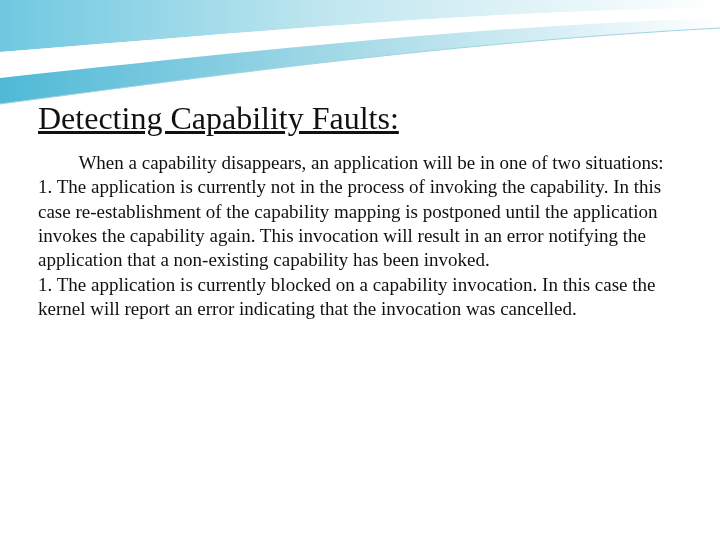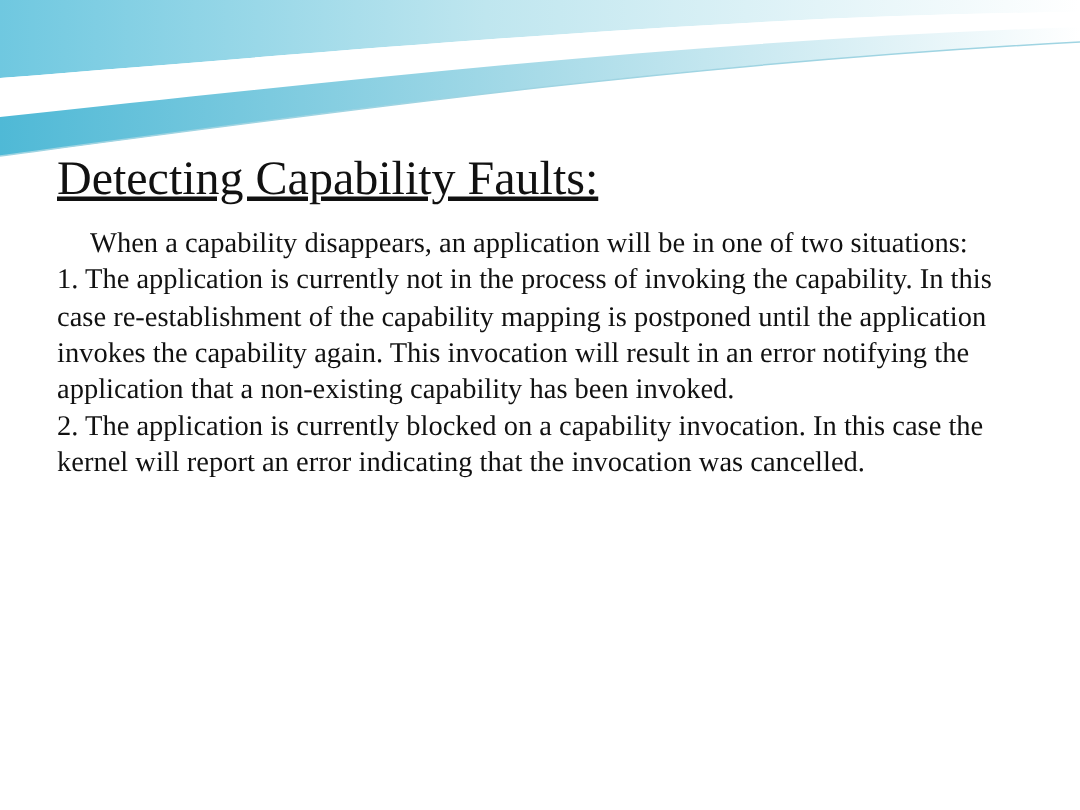--- a/index.html
+++ b/index.html
@@ -32,20 +32,21 @@
   }
   .para {
     font-size: 19px;
     line-height: 1.28;
     color: #111;
     margin-bottom: 0;
   }
   .indent {
     padding-left: 22px;
     display: block;
+    text-align: center;
   }
 </style>
 </head>
 <body>
 
 <svg class="bg-decor" viewBox="0 0 720 120" preserveAspectRatio="none">
   <defs>
     <linearGradient id="g1" x1="0" y1="0" x2="1" y2="0">
       <stop offset="0%" stop-color="#6fc8e0"></stop>
       <stop offset="45%" stop-color="#bfe6ef"></stop>
@@ -65,15 +66,15 @@
   <path d="M0,78 C260,50 480,26 720,18 L720,28 C460,42 240,72 0,104 Z" fill="url(#g2)"></path>
 
   <path d="M0,104 C240,72 460,42 720,28" fill="none" stroke="#9fd4e2" stroke-width="1"></path>
 </svg>
 
 <div class="content">
   <div class="heading">Detecting Capability Faults:</div>
   <div class="para">
     <span class="indent">When a capability disappears, an application will be in one of two situations:</span>
     <span>1. The application is currently not in the process of invoking the capability. In this case re-establishment of the capability mapping is postponed until the application invokes the capability again. This invocation will result in an error notifying the application that a non-existing capability has been invoked.</span><br>
-    <span>2. The application is currently blocked on a capability invocation. In this case the kernel will report an error indicating that the invocation was cancelled.</span>
+    <span>1. The application is currently blocked on a capability invocation. In this case the kernel will report an error indicating that the invocation was cancelled.</span>
   </div>
 </div>
 
 </body></html>

